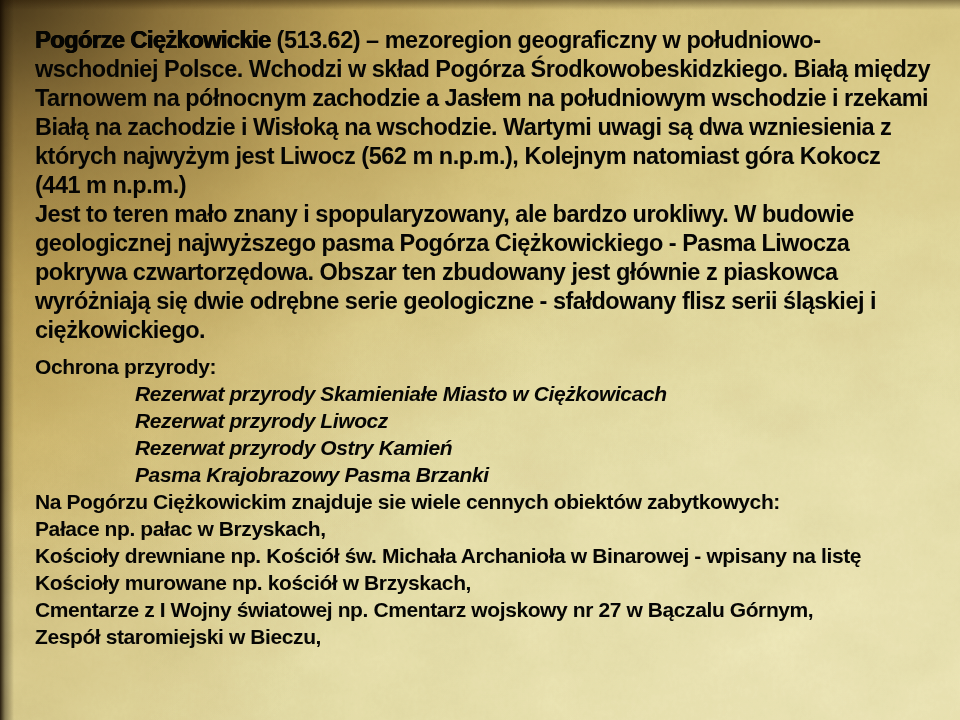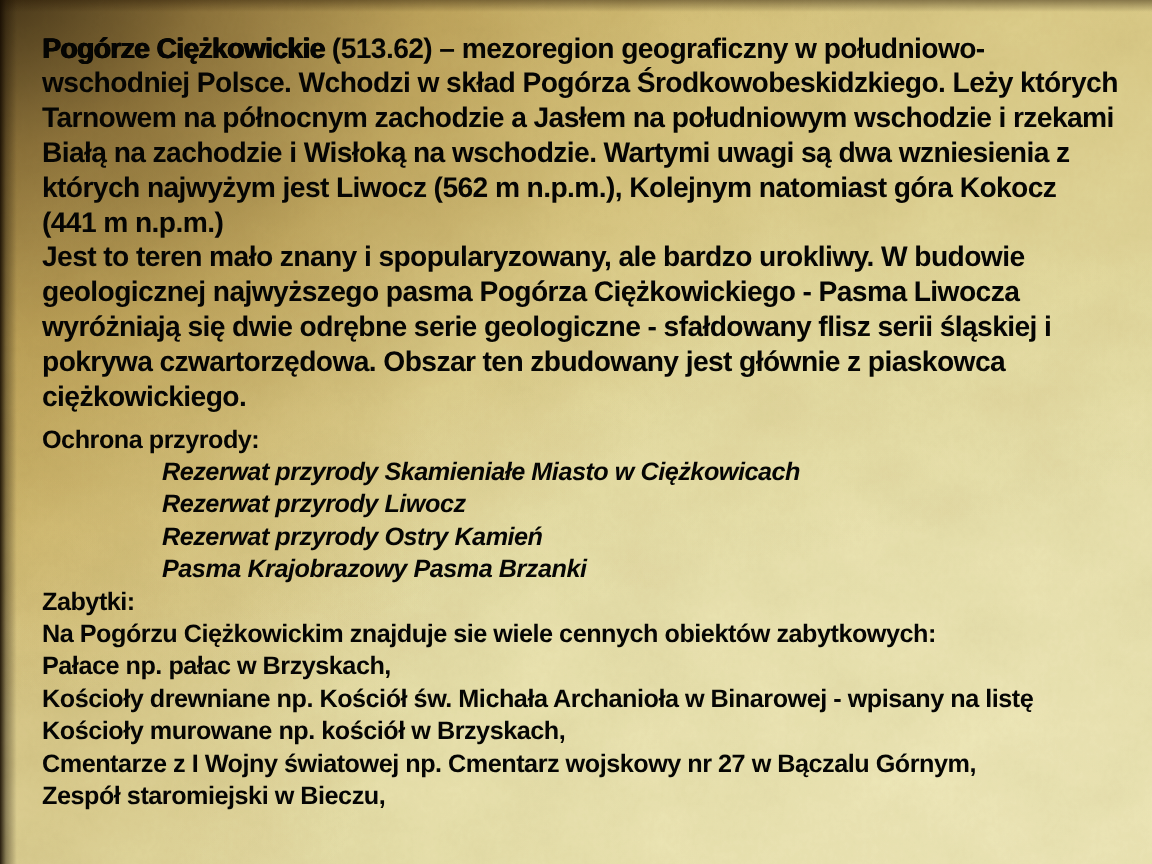--- a/index.html
+++ b/index.html
@@ -85,42 +85,41 @@
       </filter>
     </defs>
     <rect width="960" height="720" filter="url(#paperA)"></rect>
     <rect width="960" height="720" filter="url(#paperB)"></rect>
   </svg>
 
   <div class="content">
 
     <div class="intro">
       <div class="line"><span class="lead">Pogórze Ciężkowickie</span><span> (513.62) – mezoregion geograficzny w południowo-</span></div>
-      <div class="line">wschodniej Polsce. Wchodzi w skład Pogórza Środkowobeskidzkiego. Leży których</div>
+      <div class="line">wschodniej Polsce. Wchodzi w skład Pogórza Środkowobeskidzkiego. Białą między</div>
       <div class="line">Tarnowem na północnym zachodzie a Jasłem na południowym wschodzie i rzekami</div>
       <div class="line">Białą na zachodzie i Wisłoką na wschodzie. Wartymi uwagi są dwa wzniesienia z</div>
       <div class="line">których najwyżym jest Liwocz (562 m n.p.m.), Kolejnym natomiast góra Kokocz</div>
       <div class="line">(441 m n.p.m.)</div>
       <div class="line">Jest to teren mało znany i spopularyzowany, ale bardzo urokliwy. W budowie</div>
       <div class="line">geologicznej najwyższego pasma Pogórza Ciężkowickiego - Pasma Liwocza</div>
+      <div class="line">pokrywa czwartorzędowa. Obszar ten zbudowany jest głównie z piaskowca</div>
       <div class="line">wyróżniają się dwie odrębne serie geologiczne - sfałdowany flisz serii śląskiej i</div>
-      <div class="line">pokrywa czwartorzędowa. Obszar ten zbudowany jest głównie z piaskowca</div>
       <div class="line">ciężkowickiego.</div>
     </div>
 
     <div class="section nature">
       <div class="line">Ochrona przyrody:</div>
       <div class="line item">Rezerwat przyrody Skamieniałe Miasto w Ciężkowicach</div>
       <div class="line item">Rezerwat przyrody Liwocz</div>
       <div class="line item">Rezerwat przyrody Ostry Kamień</div>
       <div class="line item">Pasma Krajobrazowy Pasma Brzanki</div>
     </div>
 
     <div class="section monuments">
-      <div class="line">Zabytki:</div>
       <div class="line">Na Pogórzu Ciężkowickim znajduje sie wiele cennych obiektów zabytkowych:</div>
       <div class="line">Pałace np. pałac w Brzyskach,</div>
       <div class="line">Kościoły drewniane np. Kościół św. Michała Archanioła w Binarowej - wpisany na listę</div>
       <div class="line">Kościoły murowane np. kościół w Brzyskach,</div>
       <div class="line">Cmentarze z I Wojny światowej np. Cmentarz wojskowy nr 27 w Bączalu Górnym,</div>
       <div class="line">Zespół staromiejski w Bieczu,</div>
     </div>
 
   </div>
 </div>

